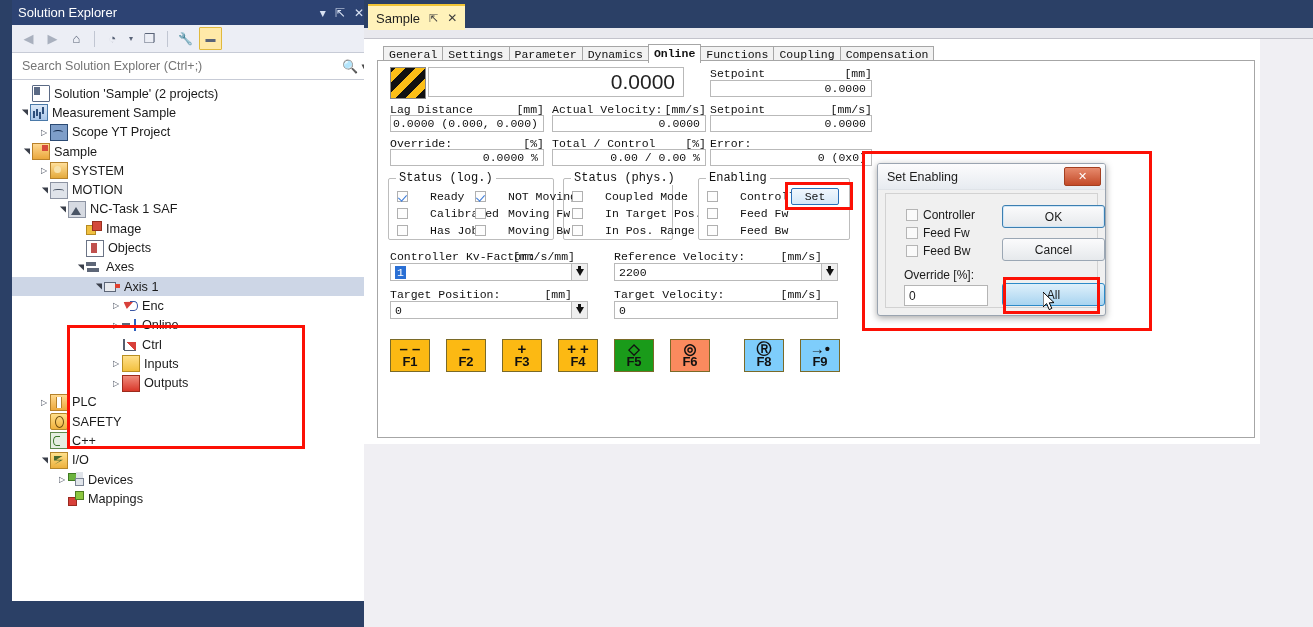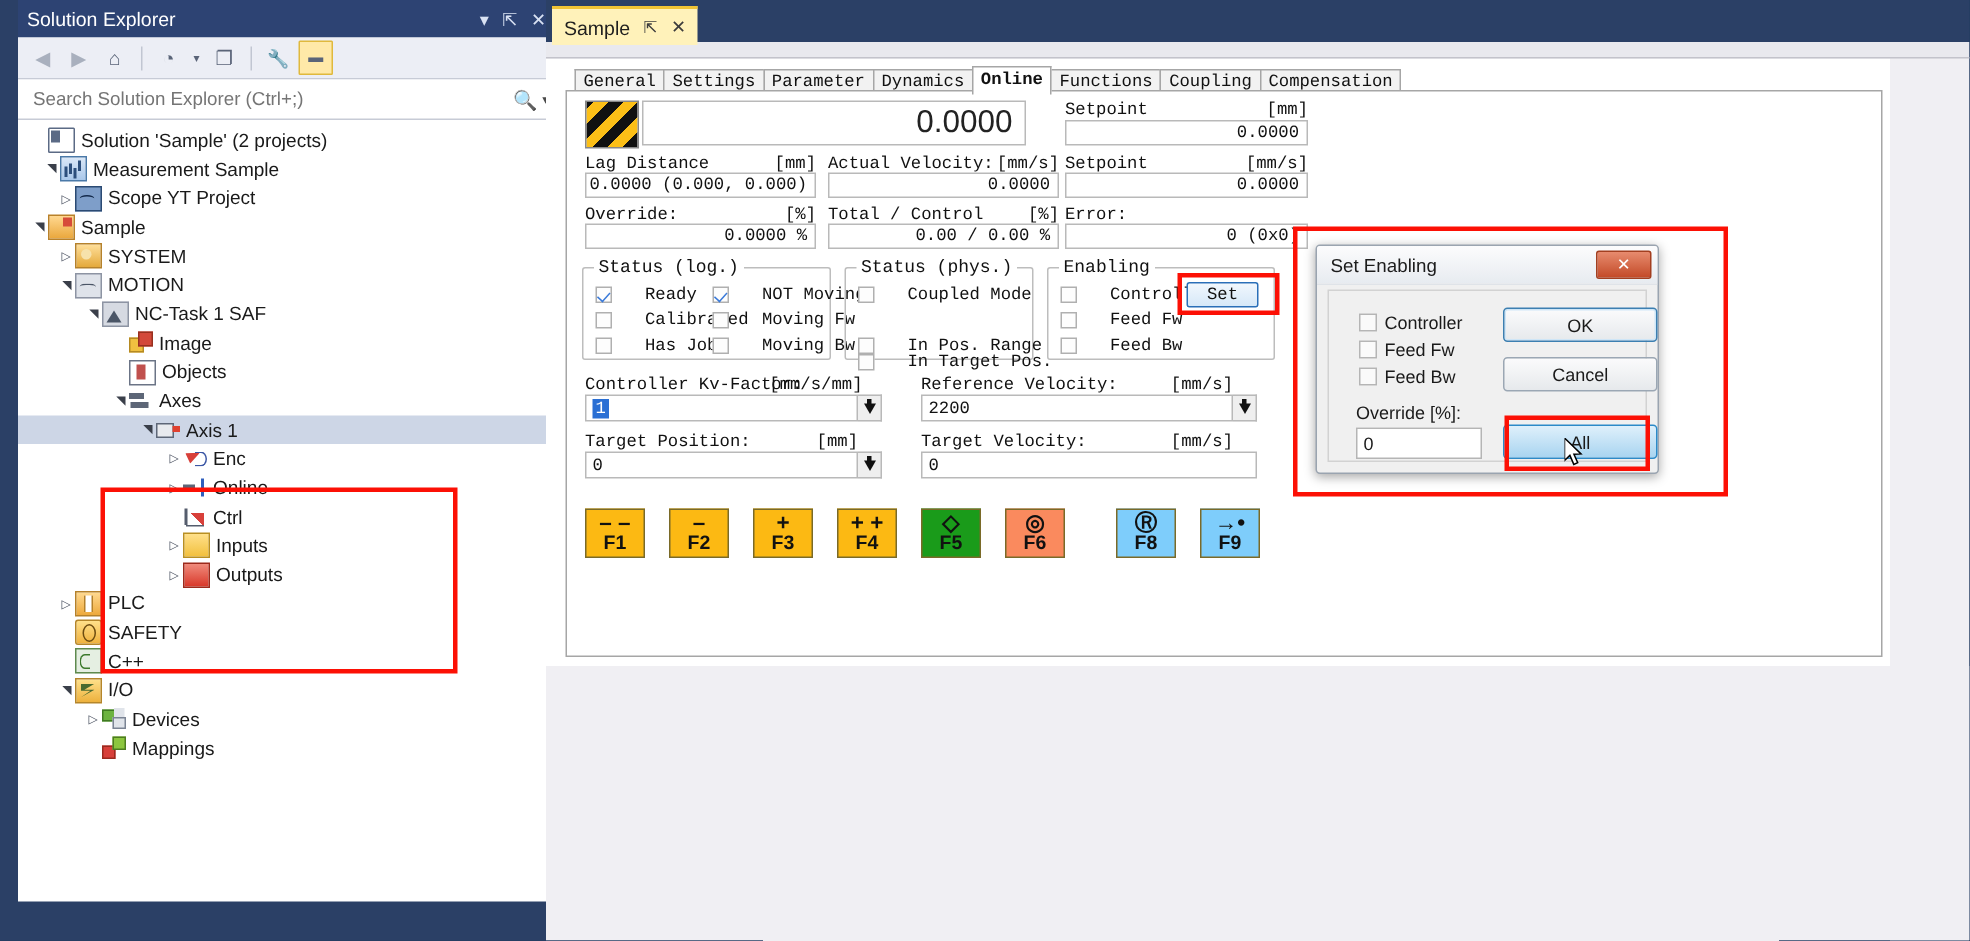--- a/index.html
+++ b/index.html
@@ -198,21 +198,21 @@
       <span class="mg">🔍</span>
       <span class="cv">▾</span>
     </div>
 
     <div class="tree" id="tree">
         <div class="row" style="padding-left: 8px;">
           <span class="exp"></span>
           <span class="ico i-sln"></span>
           <span class="lbl">Solution 'Sample' (2 projects)</span>
         </div>
-        <div class="row" style="padding-left: 16px;">
+        <div class="row" style="padding-left: 6px;">
           <span class="exp open" style="transform: rotate(-90deg); display: inline-block;">◢</span>
           <span class="ico i-meas"></span>
           <span class="lbl">Measurement Sample</span>
         </div>
         <div class="row" style="padding-left: 26px;">
           <span class="exp">▷</span>
           <span class="ico i-scope"></span>
           <span class="lbl">Scope YT Project</span>
         </div>
         <div class="row" style="padding-left: 8px;">
@@ -390,27 +390,27 @@
       <div class="cb" style="left:8px;top:45px;">
           <span class="box"></span>
           <span>Has Job</span>
         </div>
       <div class="cb" style="left:86px;top:45px;">
           <span class="box"></span>
           <span>Moving Bw</span>
         </div>
     </div>
 
-    <div class="grp" style="left:185px;top:117px;width:126px;height:62px;">
+    <div class="grp" style="left:185px;top:117px;width:110px;height:62px;">
       <span class="gt">Status (phys.)</span>
       <div class="cb" style="left:8px;top:11px;">
           <span class="box"></span>
           <span>Coupled Mode</span>
         </div>
-      <div class="cb" style="left:8px;top:28px;margin-top:28px;">
+      <div class="cb" style="left:8px;top:28px;">
           <span class="box"></span>
           <span>In Target Pos.</span>
         </div>
       <div class="cb" style="left:8px;top:45px;">
           <span class="box"></span>
           <span>In Pos. Range</span>
         </div>
     </div>
 
     <div class="grp" style="left:320px;top:117px;width:152px;height:62px;">

